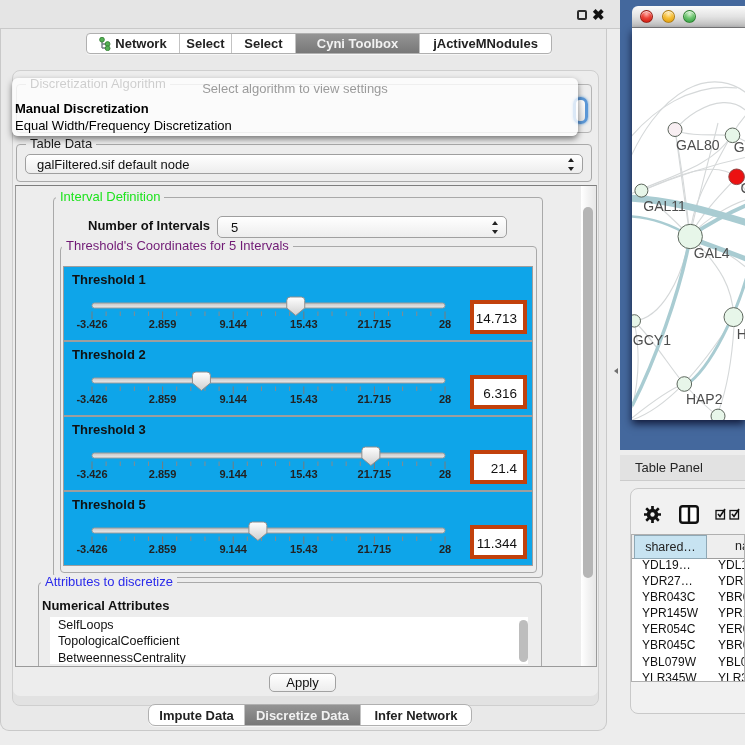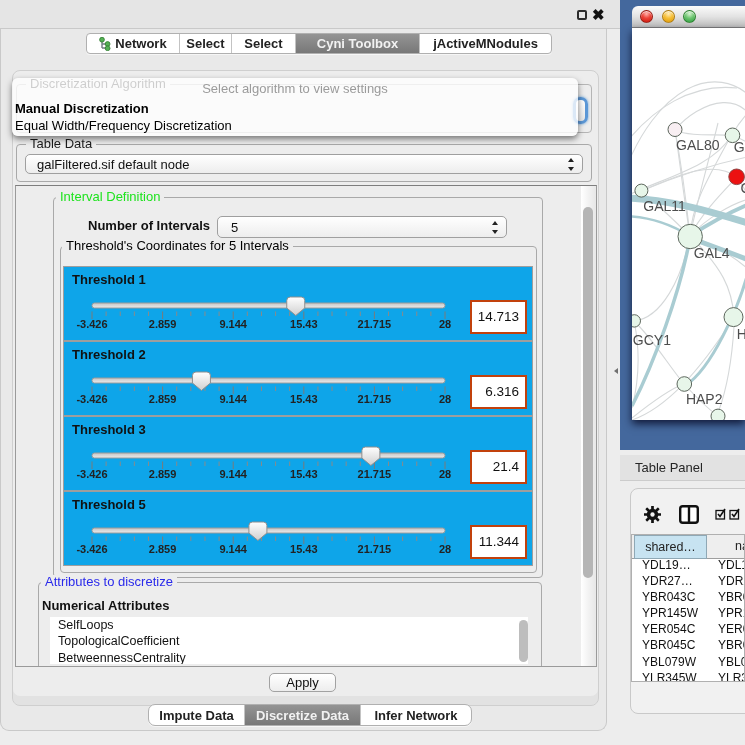--- a/index.html
+++ b/index.html
@@ -10,21 +10,21 @@
 .combo .tx{position:absolute;left:13px;top:0;line-height:20px;}
 .updn{position:absolute;right:7px;top:50%;width:7px;height:13px;margin-top:-6.5px;}
 .updn:before{content:"";position:absolute;left:0;top:0;border-left:3.5px solid transparent;border-right:3.5px solid transparent;border-bottom:4.5px solid #222;}
 .updn:after{content:"";position:absolute;left:0;bottom:0;border-left:3.5px solid transparent;border-right:3.5px solid transparent;border-top:4.5px solid #222;}
 .seg{position:absolute;display:flex;border:1px solid #b0b0b0;border-radius:4px;background:#fff;overflow:hidden;box-shadow:0 1px 0 rgba(255,255,255,.6);}
 .seg div{font-size:13px;font-weight:bold;color:#222;text-align:center;border-right:1px solid #c3c3c3;display:flex;align-items:center;justify-content:center;}
 .seg div:last-child{border-right:none;}
 .seg div.sel{background:linear-gradient(#949494,#787878);color:#f2f2f2;}
 .thbox{position:absolute;width:470px;height:75px;border:1px solid #9e9e9e;background:#0ea5e9;}
 .thbox .ttl{position:absolute;left:8px;top:5px;font-size:13px;font-weight:bold;color:#111;}
-.thbox .val{position:absolute;left:406px;top:33px;width:57px;height:34px;background:#fff;border:2px solid #c2410c;font-size:13.5px;color:#111;text-align:right;line-height:30px;padding-right:6px;}
+.thbox .val{position:absolute;left:406px;top:33px;width:57px;height:34px;background:#fff;border:4px solid #c2410c;font-size:13.5px;color:#111;text-align:right;line-height:30px;padding-right:6px;}
 .thbox svg{position:absolute;left:0;top:0;}
 </style></head>
 <body>
 <div id="root">
 
 <div class="abs" style="left:0;top:0;width:607px;height:731px;background:#e9e9e9;border:1px solid #c9c9c9;border-top:none;border-radius:0 0 9px 9px;"></div>
 
 <div class="abs" style="left:0;top:0;width:620px;height:29px;background:#e5e5e5;border-bottom:1px solid #c9c9c9;"></div>
 <div class="abs" style="left:577px;top:10px;width:10px;height:10px;border:2px solid #2c2c2c;border-radius:2px;"></div>
 <div class="abs" style="left:592px;top:4px;width:14px;height:21px;font-size:15px;font-weight:bold;color:#111;line-height:21px;">✖</div>
@@ -65,21 +65,21 @@
 
 <div class="abs" id="scrollc" style="left:16px;top:186px;width:565px;height:480px;overflow:hidden;">
   <div class="grpbox" style="left:37px;top:11px;width:490px;height:381px;"></div>
   <div class="grplbl" style="left:40px;top:4px;color:#1de31d;">Interval Definition</div>
   <div class="abs" style="left:72px;top:32px;height:16px;line-height:16px;font-size:13px;font-weight:bold;color:#111;">Number of Intervals</div>
   <div class="combo" style="left:201px;top:30px;width:290px;height:22px;">
         <span class="tx" style="line-height:22px;">5</span>
         <span class="updn"></span>
       </div>
   <div class="grpbox" style="left:44px;top:60px;width:477px;height:327px;"></div>
-  <div class="grplbl" style="left:46px;top:53px;color:#000000;">Threshold's Coordinates for 5 Intervals</div>
+  <div class="grplbl" style="left:46px;top:53px;color:#701a75;">Threshold's Coordinates for 5 Intervals</div>
 
   <div class="thbox" style="left:47px;top:80px;">
         <div class="ttl">Threshold 1</div>
         <svg width="470" height="75" viewBox="0 0 470 75">
           <defs>
             <linearGradient id="thg" x1="0" y1="0" x2="0" y2="1">
               <stop offset="0" stop-color="#ffffff"></stop>
               <stop offset="1" stop-color="#cfcfcf"></stop>
             </linearGradient>
             <linearGradient id="trk" x1="0" y1="0" x2="0" y2="1">

